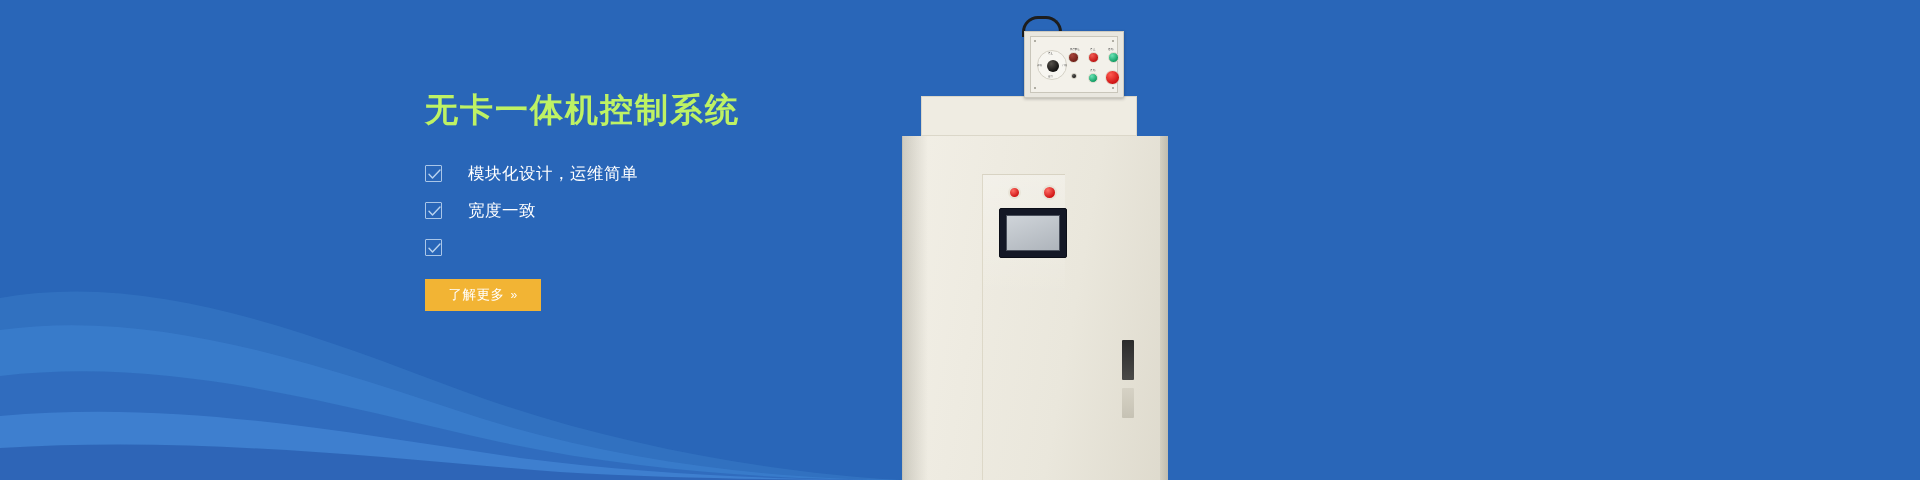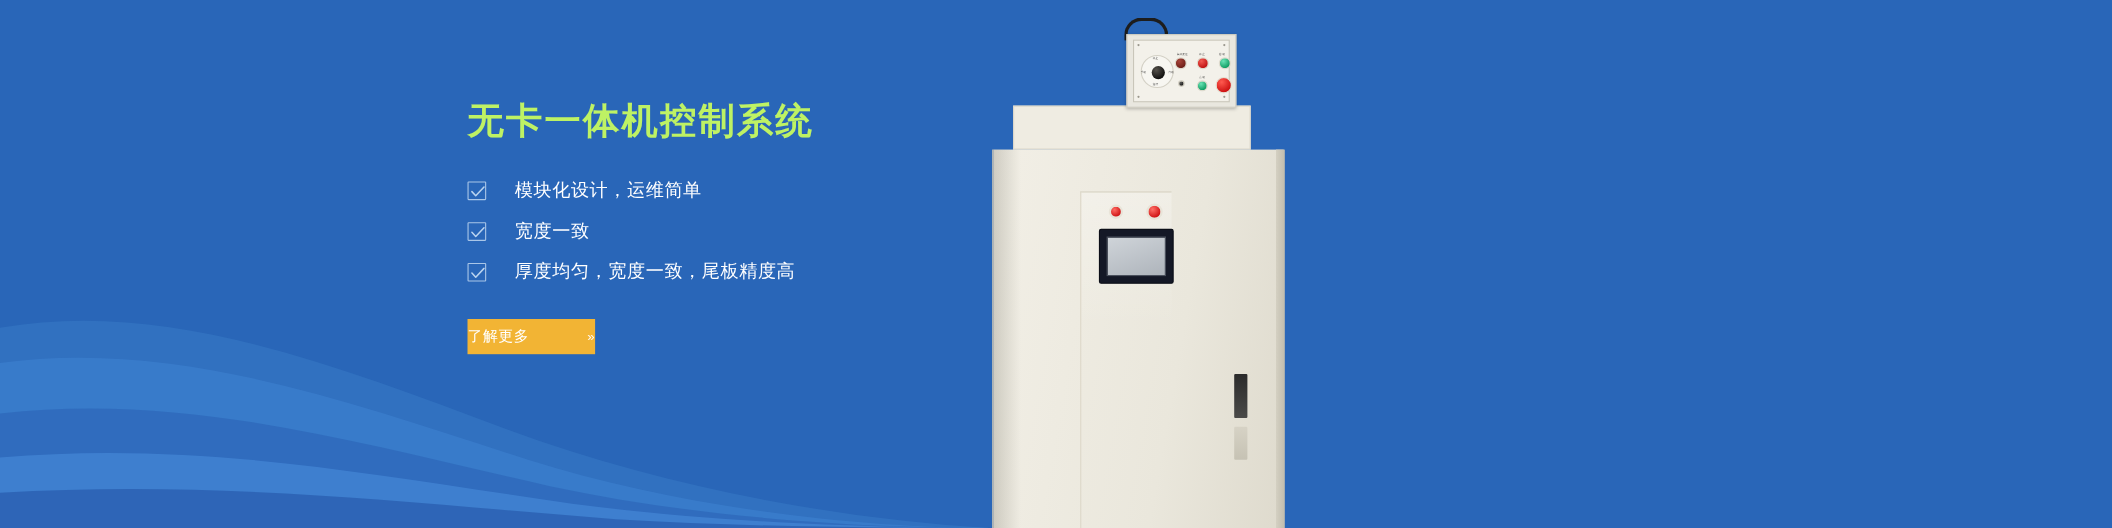--- a/index.html
+++ b/index.html
@@ -30,22 +30,22 @@
   }
   .chk{
     width:17px;height:17px;flex:0 0 17px;border:1px solid #a9c6e8;
     border-radius:1px;position:relative;margin-right:26px;box-sizing:border-box;
   }
   .chk svg{position:absolute;left:2px;top:3px;}
   .feature-text{
     color:#ffffff;font-size:16.5px;line-height:22px;letter-spacing:.5px;white-space:nowrap;
   }
   .cta{
-    display:inline-flex;align-items:center;justify-content:space-between;
-    margin-top:17px;width:116px;height:32px;
+    display:inline-flex;align-items:center;justify-content:center;
+    margin-top:6px;width:116px;height:32px;
     background:#f2b434;color:#ffffff;font-size:13.5px;letter-spacing:.5px;
     border:none;cursor:pointer;text-decoration:none;box-sizing:border-box;
   }
   .cta .arrow{margin-left:6px;font-size:12px;opacity:.95;}
 
   
   .ctrl-cable{
     position:absolute;left:1022px;top:16px;width:34px;height:18px;
     border:3px solid #1d1d1d;border-bottom:none;
     border-radius:16px 16px 0 0;
@@ -155,21 +155,20 @@
         </span>
         <span class="feature-text">宽度一致</span>
       </li>
 
       <li class="feature-item">
         <span class="chk">
           <svg width="13" height="11" viewBox="0 0 13 11" fill="none">
             <path d="M1 5.2 L4.5 9 L12 1" stroke="#b9d3ef" stroke-width="1.4" stroke-linecap="round" stroke-linejoin="round"></path>
           </svg>
         </span>
-        <span class="feature-text">厚度均匀，宽度一致，尾板精度高</span>
       </li>
 
     </ul>
 
     <a href="#" class="cta">
       <span>了解更多</span>
       <span class="arrow">»</span>
     </a>
 
   </div>

